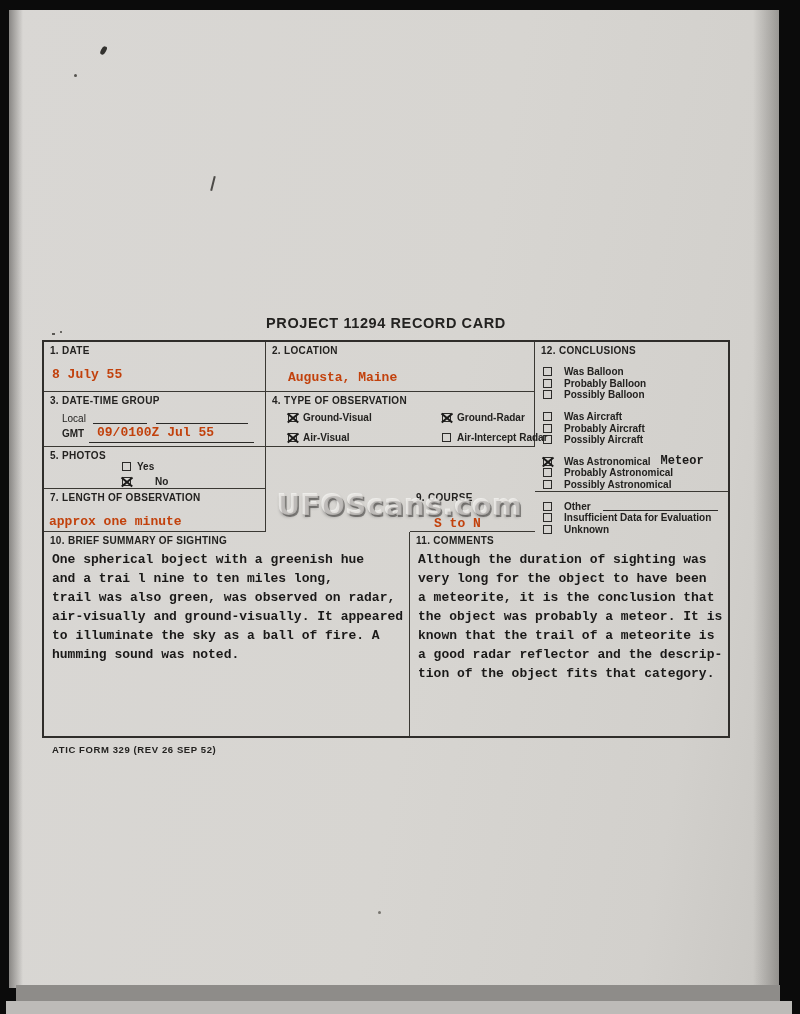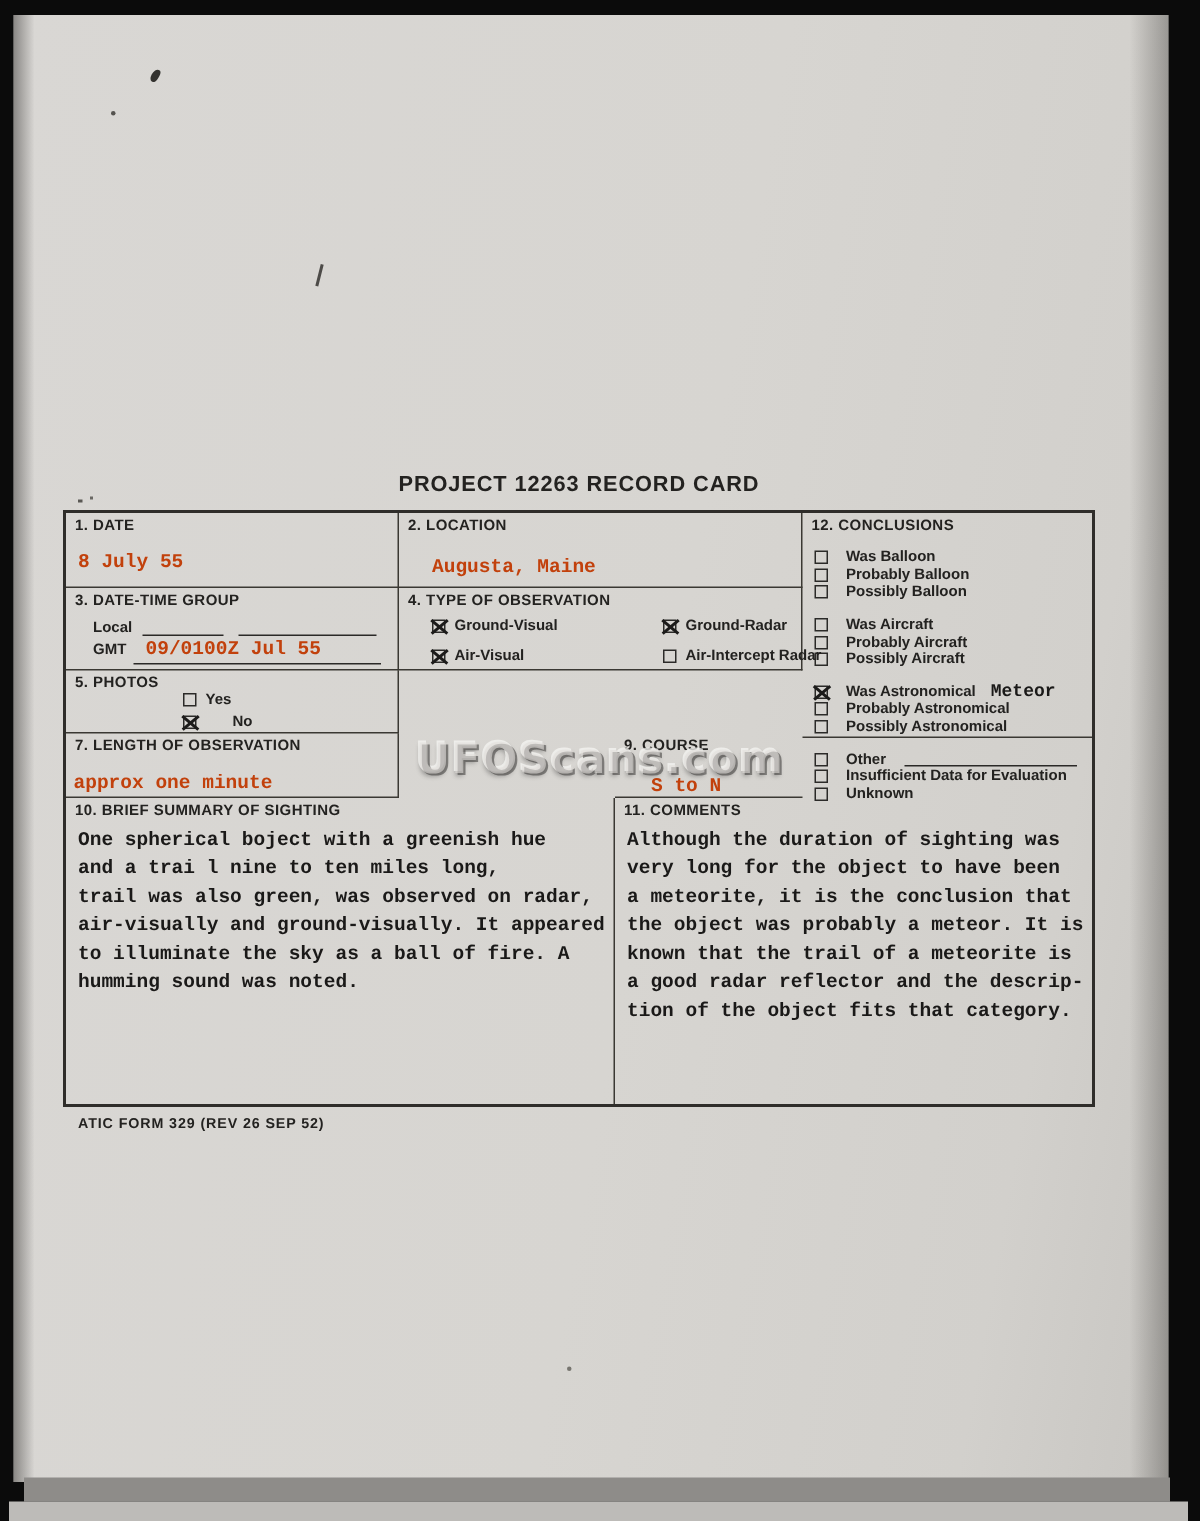--- a/index.html
+++ b/index.html
@@ -95,21 +95,21 @@
   <div class="bottom-shadow"></div>
   <div class="bottom-strip"></div>
 
   <div class="speck" style="left:101px; top:46px; width:5px; height:9px; border-radius:60% 40% 50% 50%; transform:rotate(28deg);"></div>
   <div class="speck" style="left:74px; top:74px; width:3px; height:3px; border-radius:50%; background:#55534f;"></div>
   <div class="speck" style="left:212px; top:176px; width:2px; height:15px; transform:rotate(14deg); background:#4d4b48;"></div>
   <div class="speck" style="left:378px; top:911px; width:3px; height:3px; border-radius:50%; background:#77756f;"></div>
   <div class="speck" style="left:52px; top:333px; width:3px; height:2px; background:#5a5854;"></div>
   <div class="speck" style="left:60px; top:331px; width:2px; height:2px; background:#6a6864;"></div>
 
-  <div class="page-title">PROJECT 12263 RECORD CARD</div>
+  <div class="page-title">PROJECT 11294 RECORD CARD</div>
 
   <div class="card-table">
 
     <div class="cell br bb" style="left:0; top:0; width:222px; height:50px;">
       <div class="cell-label">1. DATE</div>
       <div class="typed" style="position:absolute; left:8px; top:25px;">8 July 55</div>
     </div>
 
     <div class="cell br bb" style="left:222px; top:0; width:269px; height:50px;">
       <div class="cell-label">2. LOCATION</div>
@@ -167,21 +167,21 @@
           </div>
         <div class="conc-item">
             <span class="cb"></span>
             <span>Unknown</span>
           </div>
       </div>
     </div>
 
     <div class="cell br bb" style="left:0; top:50px; width:222px; height:55px;">
       <div class="cell-label">3. DATE-TIME GROUP</div>
-      <div style="position:absolute; left:18px; top:19px; font-size:10px; font-weight:bold; color:#232220;">
+      <div style="position:absolute; left:18px; top:19px; font-size:10px; font-weight:normal; color:#232220;">
         <span>Local</span>
         <span class="uline" style="width:54px; margin-left:4px;"></span>
         <span class="uline" style="width:92px; margin-left:7px;"></span>
       </div>
       <div style="position:absolute; left:18px; top:33px; font-size:10px; font-weight:bold; color:#232220;">
         <span style="vertical-align:bottom; line-height:18px;">GMT</span>
         <span class="uline" style="width:165px; margin-left:2px; height:17px;"><span class="typed" style="margin-left:8px;">09/0100Z Jul 55</span></span>
       </div>
     </div>
 

